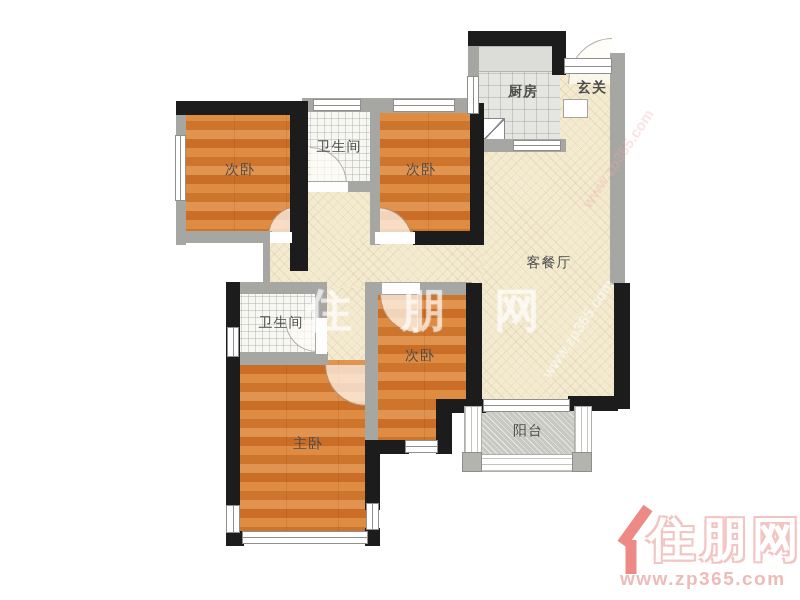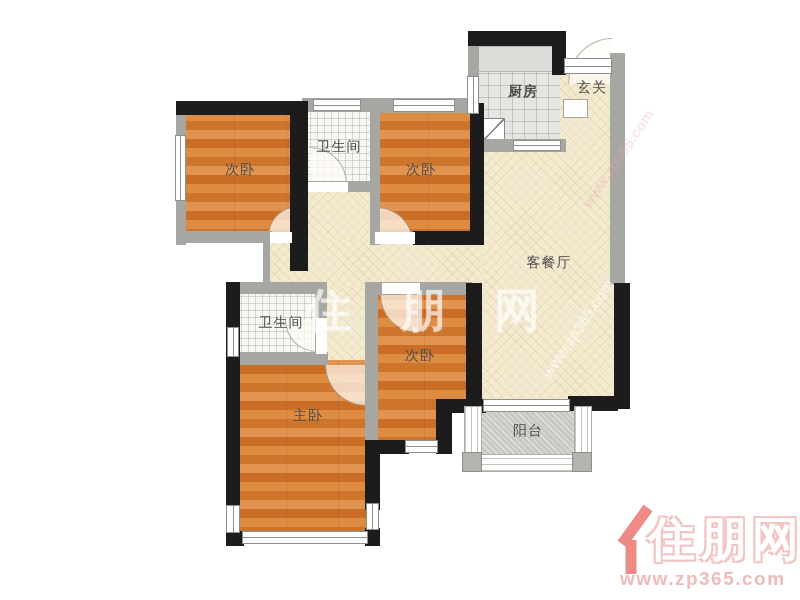--- a/index.html
+++ b/index.html
@@ -154,25 +154,25 @@
   <div class="abs railV" style="left:464px;top:406px;width:18px;height:66px;"></div>
   <div class="abs railV" style="left:574px;top:406px;width:18px;height:66px;"></div>
   <div class="abs railH" style="left:464px;top:454px;width:128px;height:18px;"></div>
   <div class="abs post" style="left:462px;top:452px;width:20px;height:20px;"></div>
   <div class="abs post" style="left:572px;top:452px;width:20px;height:20px;"></div>
 
   <span class="lbl" style="left:240px;top:170px;">次卧</span>
   <span class="lbl" style="left:339px;top:147px;">卫生间</span>
   <span class="lbl" style="left:421px;top:170px;">次卧</span>
   <span class="lbl" style="left:523px;top:92px;font-weight:bold;">厨房</span>
-  <span class="lbl" style="left:592px;top:88px;">玄关</span>
+  <span class="lbl" style="left:592px;top:88px;font-weight:bold;">玄关</span>
   <span class="lbl" style="left:549px;top:263px;">客餐厅</span>
   <span class="lbl" style="left:281px;top:323px;">卫生间</span>
   <span class="lbl" style="left:420px;top:356px;">次卧</span>
-  <span class="lbl" style="left:308px;top:416px;">主卧</span>
+  <span class="lbl" style="left:308px;top:444px;">主卧</span>
   <span class="lbl" style="left:528px;top:431px;">阳台</span>
 
   <div class="wm-center">住朋网</div>
   <div class="wm-diag wm-d1">www.zp365.com</div>
   <div class="wm-diag wm-d2">www.zp365.com</div>
 
   <svg class="abs" style="left:614px;top:500px;" width="46" height="84" viewBox="0 0 46 84">
     <path d="M34 8 L8 44" stroke="#ed8a86" stroke-width="11" fill="none"></path>
     <path d="M17 40 L17 74" stroke="#ed8a86" stroke-width="11" fill="none"></path>
   </svg>

